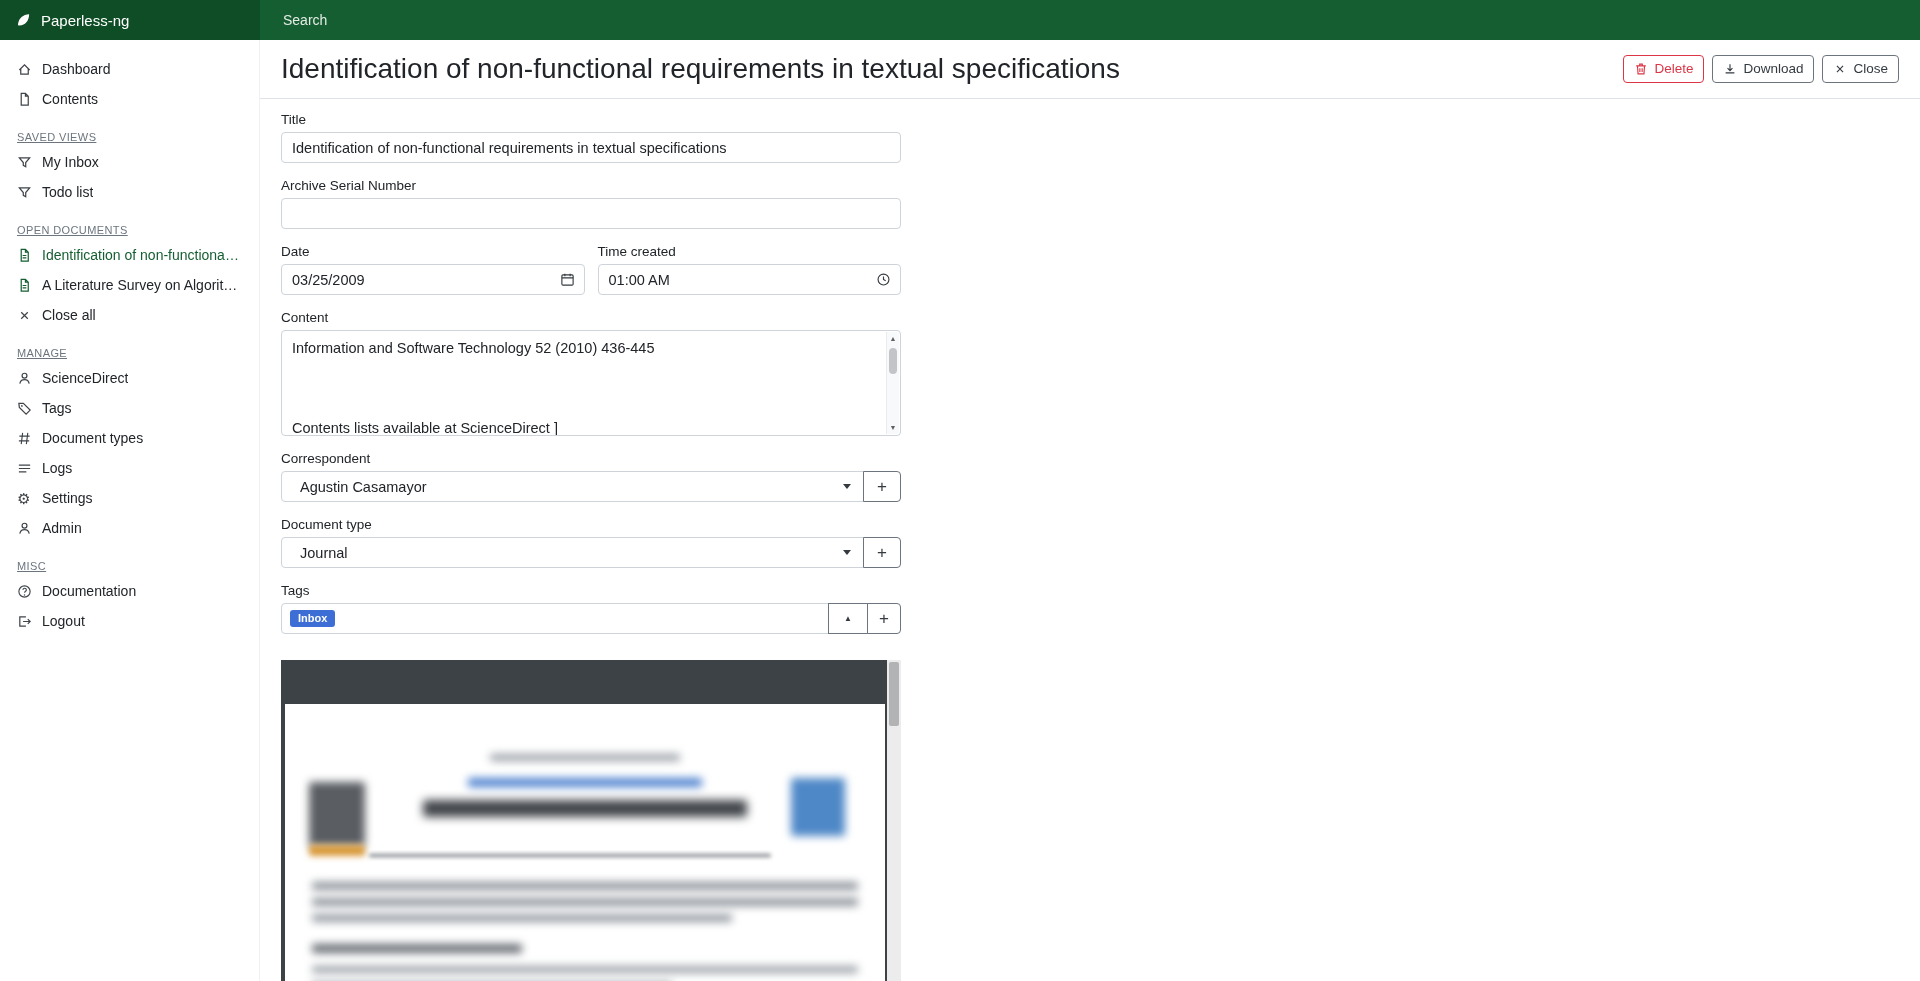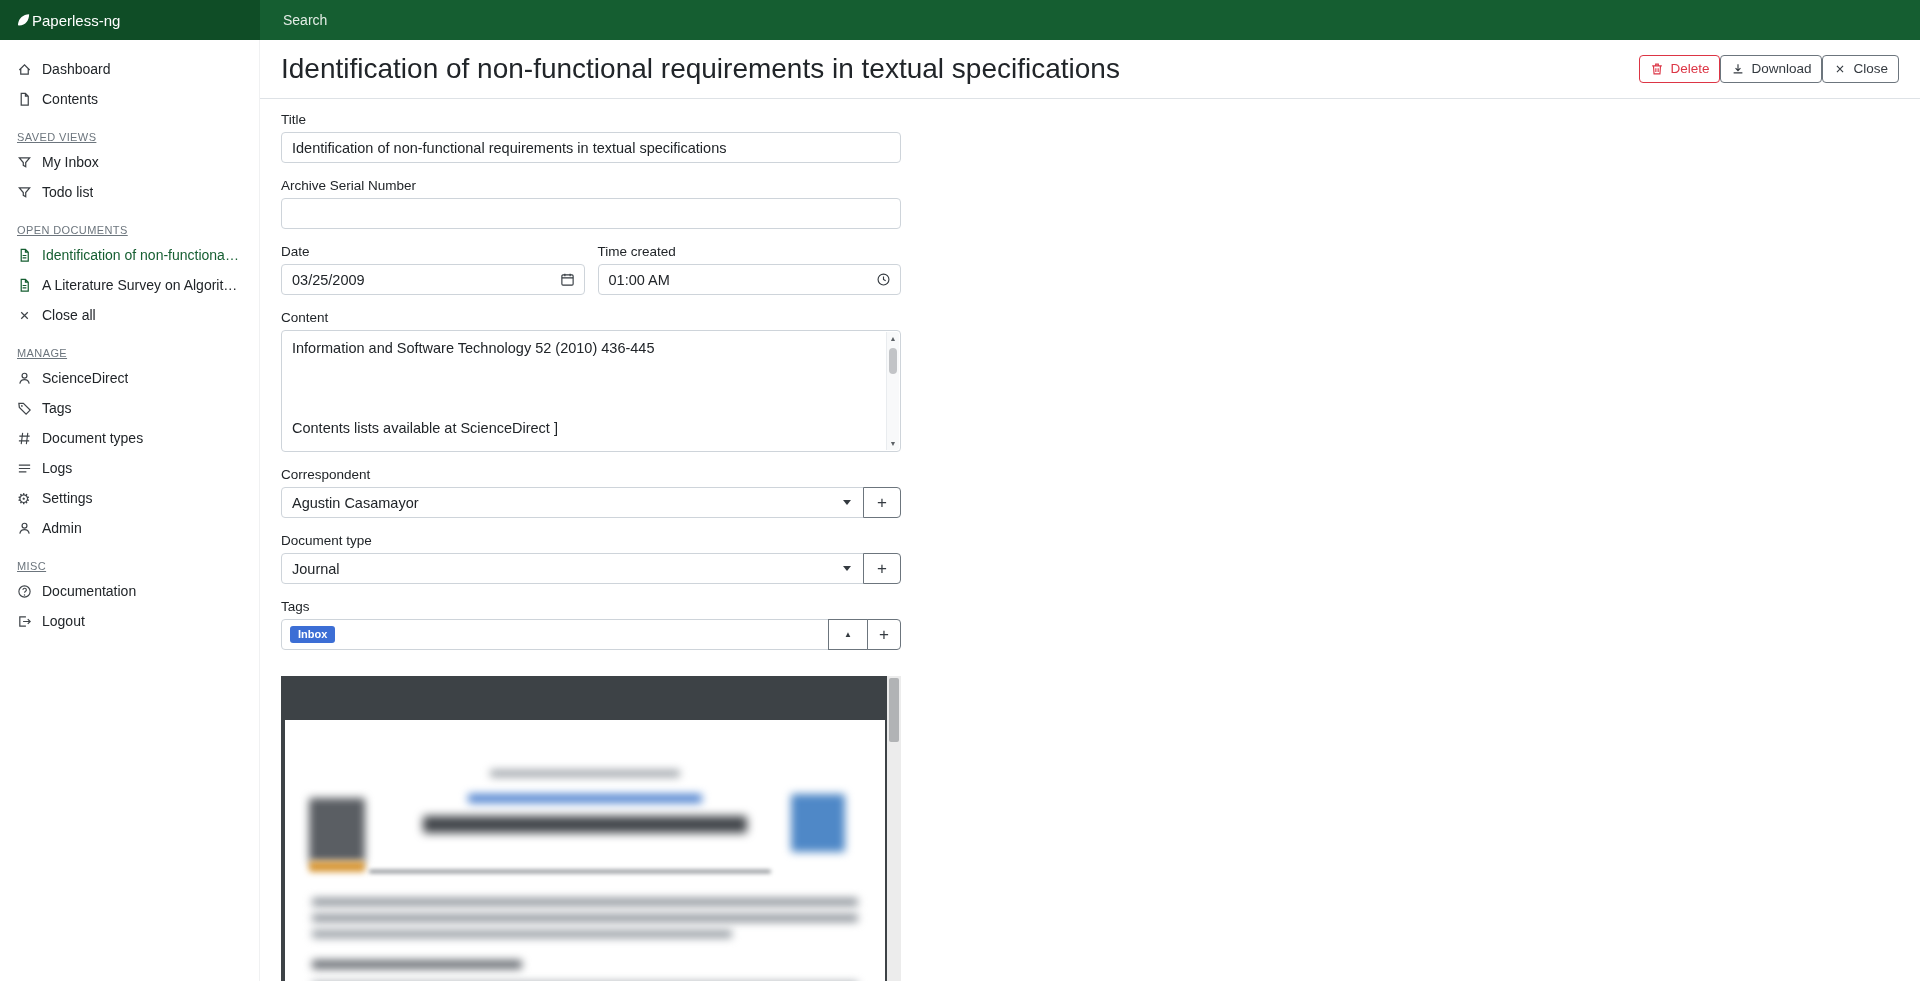--- a/index.html
+++ b/index.html
@@ -6,64 +6,64 @@
   html,body { margin:0; padding:0; }
   body {
     width:1920px; height:981px; overflow:hidden;
     font-family:"Liberation Sans", sans-serif;
     background:#fff; color:#212529;
   }
   svg { display:block; width:100%; height:100%; }
 
   
   .topbar { position:absolute; top:0; left:0; right:0; height:40px; background:#155e31; display:flex; z-index:5; }
-  .brand { width:260px; flex:none; background:#0f4d26; display:flex; align-items:center; padding-left:15px; color:#fff; font-size:15px; }
+  .brand { width:260px; flex:none; background:#0f4d26; display:flex; align-items:center; gap:9px; padding-left:15px; color:#fff; font-size:15px; }
   .brand-icn { width:17px; height:17px; color:#fff; }
   .search-wrap { flex:1; display:flex; align-items:center; padding-left:21px; }
   .search-input { background:transparent; border:none; outline:none; color:#fff; font-size:14px; width:500px; font-family:inherit; }
   .search-input::placeholder { color:#eef4ef; opacity:.95; }
 
   
   .sidebar { position:absolute; top:40px; left:0; width:260px; bottom:0; background:#fff; border-right:1px solid #f0f1f2; padding-top:14px; overflow:hidden; }
   .side-item { display:flex; align-items:center; gap:10px; height:30px; padding:0 17px; font-size:14px; color:#212529; cursor:pointer; }
   .side-item .icn { width:15px; height:15px; flex:none; color:#3f4449; }
   .side-item .lbl { white-space:nowrap; overflow:hidden; text-overflow:ellipsis; }
   .side-item.doc .icn { color:#155e31; }
   .side-item.active { color:#155e31; }
   .side-heading { margin:17px 17px 4px; font-size:11px; color:#6c757d; letter-spacing:.4px;text-decoration:underline; }
   .gear-glyph { font-size:15px; line-height:15px; color:#3f4449; }
 
   
   .main { position:absolute; left:260px; top:40px; right:0; bottom:0; background:#fff; }
   .page-header { display:flex; align-items:center; justify-content:space-between; padding:13px 21px 13px; border-bottom:1px solid #dee2e6; }
   .page-title { font-size:28px; font-weight:400; color:#212529; }
-  .hdr-actions { display:flex; }
+  .hdr-actions { display:flex; gap:8px; }
   .btn-o { display:inline-flex; align-items:center; gap:6px; font-size:13.5px; padding:4px 10px; border-radius:4px; background:#fff; border:1px solid #6c757d; color:#343a40; cursor:pointer; font-family:inherit; line-height:18px; }
   .btn-o .bicn { width:14px; height:14px; }
   .btn-danger-o { border-color:#dc3545; color:#dc3545; }
 
   .content { display:flex; gap:26px; padding:13px 21px 0;flex-direction:column; }
   .form-col { width:620px; flex:none; }
   .fld-label { font-size:13.5px; margin:15px 0 5px; }
   .fld-label.first { margin-top:0; }
   .text-input { width:100%; height:31px; border:1px solid #ced4da; border-radius:4px; padding:0 10px; font-size:14.5px; font-family:inherit; color:#212529; background:#fff; }
   .row2 { display:flex; gap:13px; }
   .row2 .col { flex:1; }
   .fake-input { height:31px; border:1px solid #ced4da; border-radius:4px; background:#fff; display:flex; align-items:center; justify-content:space-between; padding:0 9px 0 10px; font-size:14.5px; cursor:text; }
   .in-icn { width:15px; height:15px; color:#343a40; flex:none; }
 
-  .content-box { position:relative; height:122px; border:1px solid #ced4da; border-radius:4px; background:#fff; overflow:hidden; cursor:text; }
+  .content-box { position:relative; height:106px; border:1px solid #ced4da; border-radius:4px; background:#fff; overflow:hidden; cursor:text; }
   .content-text { position:absolute; top:0; left:0; right:14px; bottom:0; padding:7px 10px; font-size:14.5px; line-height:20px; white-space:pre-wrap; overflow:hidden; }
   .fake-scroll { position:absolute; top:1px; right:1px; bottom:1px; width:13px; background:#f8f9fa; border-left:1px solid #e9ecef; border-radius:0 3px 3px 0; }
   .fs-arrow { position:absolute; left:0; width:100%; text-align:center; font-size:7px; color:#5c6166; }
   .fs-arrow.up { top:3px; } .fs-arrow.down { bottom:3px; }
   .fs-thumb { position:absolute; top:16px; left:2px; width:8px; height:26px; background:#c2c4c7; border-radius:4px; }
 
   .igroup { display:flex; }
-  .select-box { flex:1; height:31px; border:1px solid #ced4da; border-radius:4px 0 0 4px; background:#fff; display:flex; align-items:center; justify-content:space-between; padding:0 12px 0 10px; font-size:14.5px; cursor:pointer;text-align:center; }
+  .select-box { flex:1; height:31px; border:1px solid #ced4da; border-radius:4px 0 0 4px; background:#fff; display:flex; align-items:center; justify-content:space-between; padding:0 12px 0 18px; font-size:14.5px; cursor:pointer;text-align:center; }
   .caret-down { width:0; height:0; border-left:4px solid transparent; border-right:4px solid transparent; border-top:5px solid #343a40; }
   .gbtn { height:31px; margin-left:-1px; border:1px solid #6c757d; background:#fff; color:#343a40; display:flex; align-items:center; justify-content:center; cursor:pointer; font-family:inherit; }
   .plus-btn { width:38px; font-size:17px; border-radius:0 4px 4px 0; }
   .caret-btn { width:40px; font-size:8px; border-radius:0; }
   .plus-sm { width:34px; font-size:17px; border-radius:0 4px 4px 0; }
   .tags-box { flex:1; height:31px; border:1px solid #ced4da; border-radius:4px 0 0 4px; background:#fff; display:flex; align-items:center; padding:0 8px; }
   .tag-pill { background:#3c6ed5; color:#fff; font-size:11px; font-weight:bold; padding:3px 8px; border-radius:3px; line-height:1; }
 
   .form-actions { display:flex; gap:10px; margin-top:15px; }
   .btn-discard { padding:5px 13px; font-size:14px; border:1px solid #6c757d; border-radius:4px; background:#fff; color:#343a40; cursor:pointer; font-family:inherit; }

